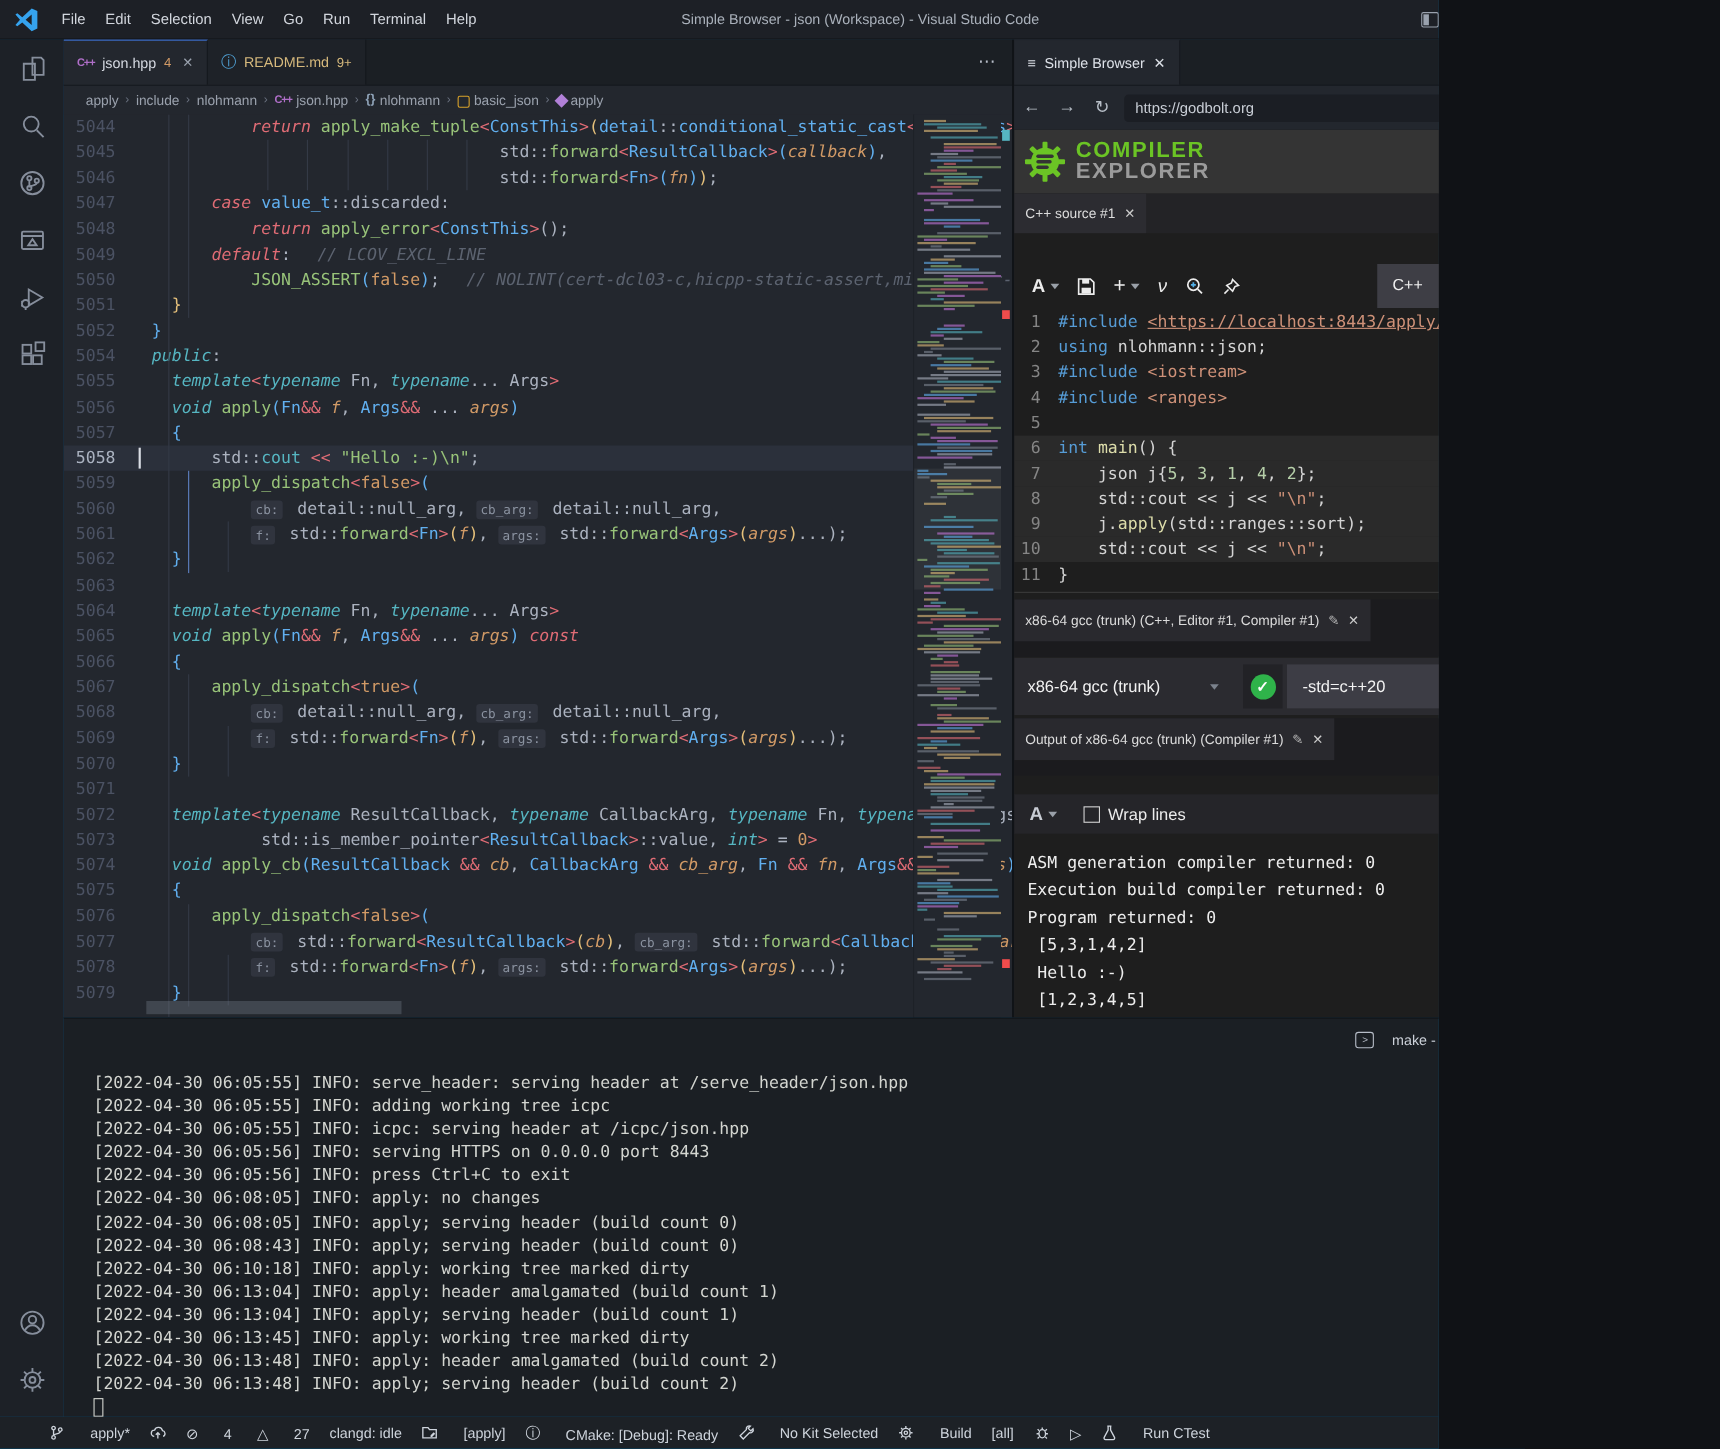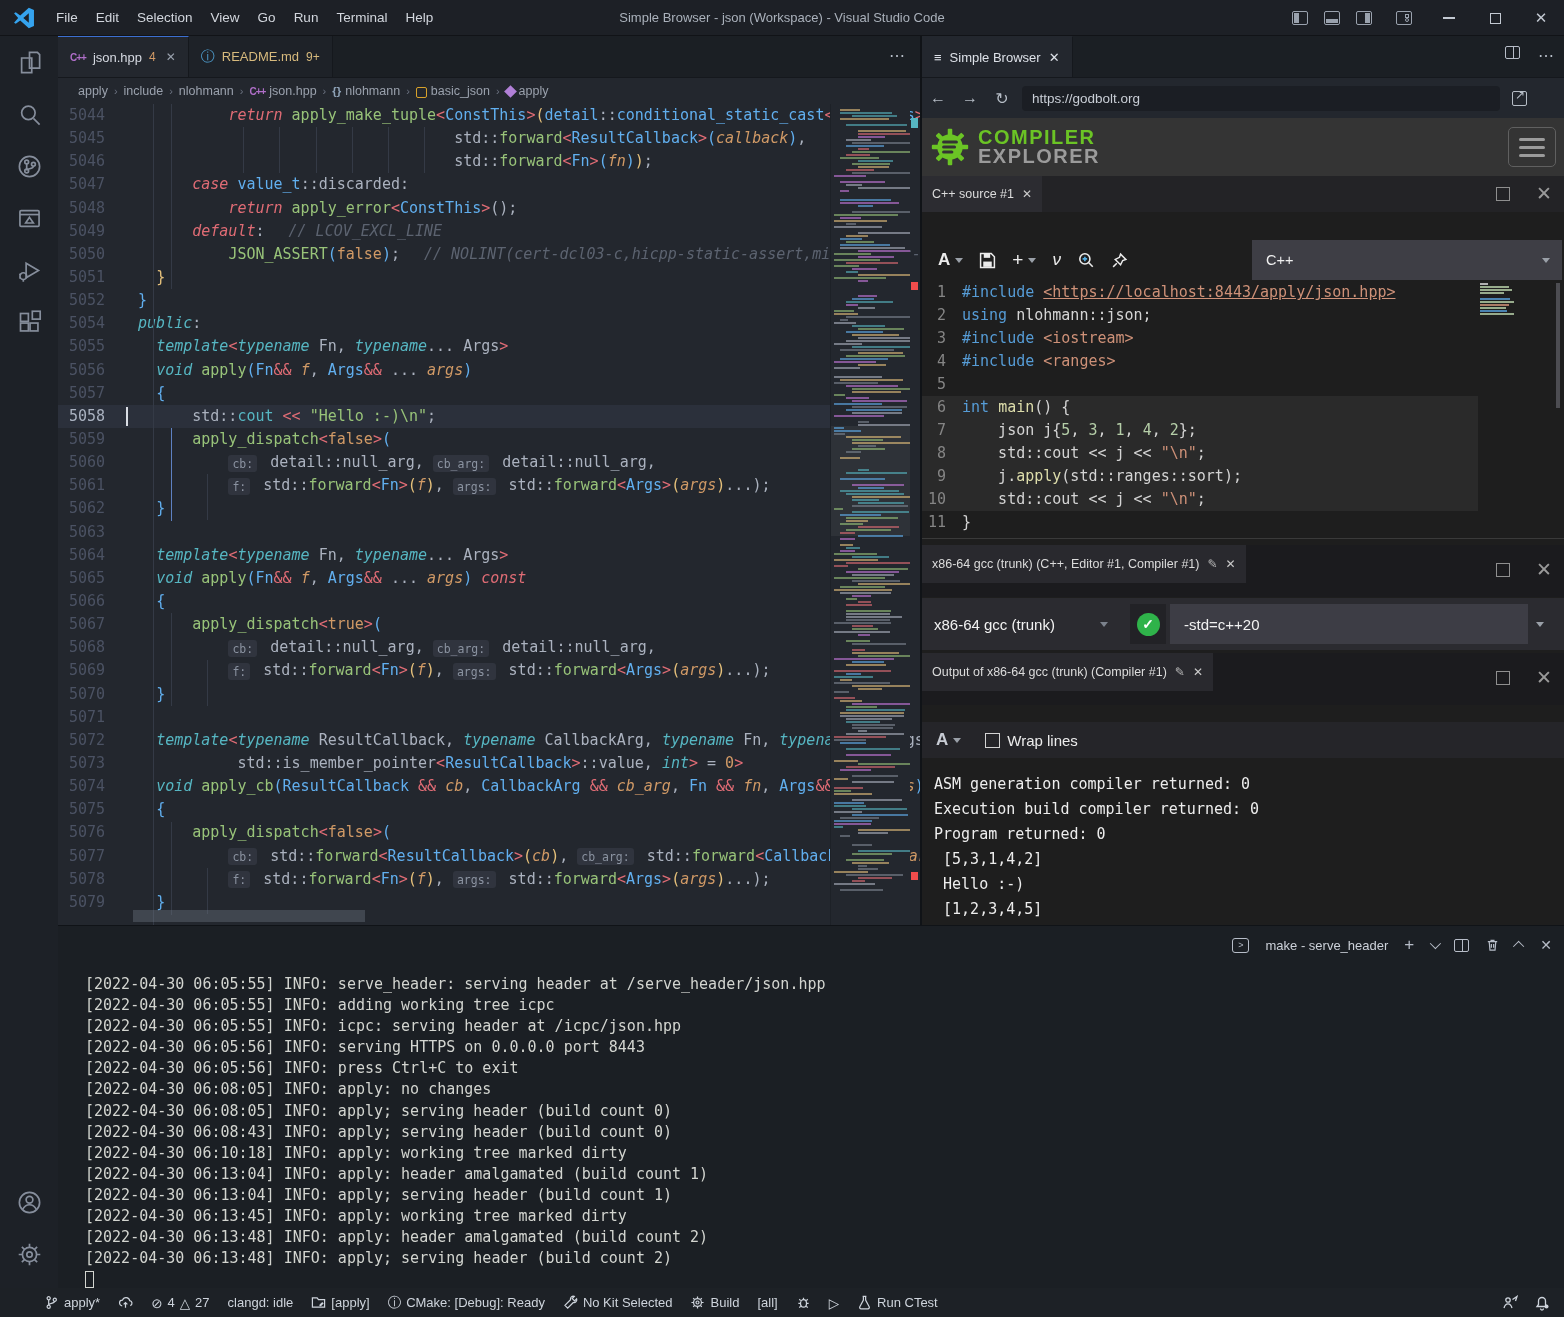--- a/index.html
+++ b/index.html
@@ -1,18 +1,18 @@
 <!DOCTYPE html>
 <html><head>
 <meta charset="utf-8">
 <style>
   * { margin:0; padding:0; box-sizing:border-box; }
   html,body { background:#101216; }
   body { font-family:"Liberation Sans", sans-serif; }
-  #app { position:relative; width:1564px; height:1317px; overflow:hidden; background:#0369a1; color:#c8ccd4; }
+  #app { position:relative; width:1308px; height:1317px; overflow:hidden; background:#0369a1; color:#c8ccd4; }
 
   
   .titlebar { position:absolute; left:0; top:0; width:1564px; height:36px; background:#1d2026; display:flex; align-items:center; border-bottom:1px solid #111317; }
   .vscode-logo { width:22px; height:22px; margin:0 12px 0 13px; flex:none; }
   .menus { display:flex; }
   .menu-item { padding:0 9px; font-size:13.5px; color:#d2d6dd; line-height:36px; cursor:default; }
   .win-title { position:absolute; left:50%; transform:translateX(-50%); font-size:13px; color:#aab1bb; white-space:nowrap; }
   .tb-right { position:absolute; right:0; top:0; height:36px; display:flex; align-items:center; }
   .layout-ic { width:16px; height:14px; border:1.2px solid #9aa2ae; border-radius:2px; margin:0 8px; position:relative; }
   .layout-ic .fill { position:absolute; background:#9aa2ae; }
@@ -164,21 +164,21 @@
   .chev.down { transform:rotate(45deg) translateY(-2px); }
   .chev.up { transform:rotate(-135deg) translateY(-2px); }
   .plus-g { font-size:17px; }
   .x-g { font-size:14px; }
   .term-body { position:absolute; left:27px; top:48px; }
   .trow { font-family:"DejaVu Sans Mono",monospace; font-size:15px; line-height:21.1px; color:#d3d5d0; white-space:pre; }
   .term-cursor { display:inline-block; width:9px; height:17px; border:1.2px solid #d3d5d0; margin-top:2px; }
 
   
   .statusbar { position:absolute; left:0; top:1288px; width:1564px; height:29px; background:#1d2126; display:flex; align-items:center; padding-left:44px; font-size:13px; color:#ced4dc; }
-  .sb-item { display:flex; align-items:center; gap:5px; margin-right:18px; white-space:nowrap; }
+  .sb-item { display:flex; align-items:flex-end; gap:23px; margin-right:18px; white-space:nowrap; }
   .sb-item svg { width:15px; height:15px; stroke:#ced4dc; fill:none; stroke-width:1.3; }
   .sb-glyph { font-size:13.5px; }
   .sb-right { position:absolute; right:14px; display:flex; gap:16px; align-items:center; }
 </style>
 </head>
 <body>
 
 <div id="app">
 
   <div class="titlebar">

